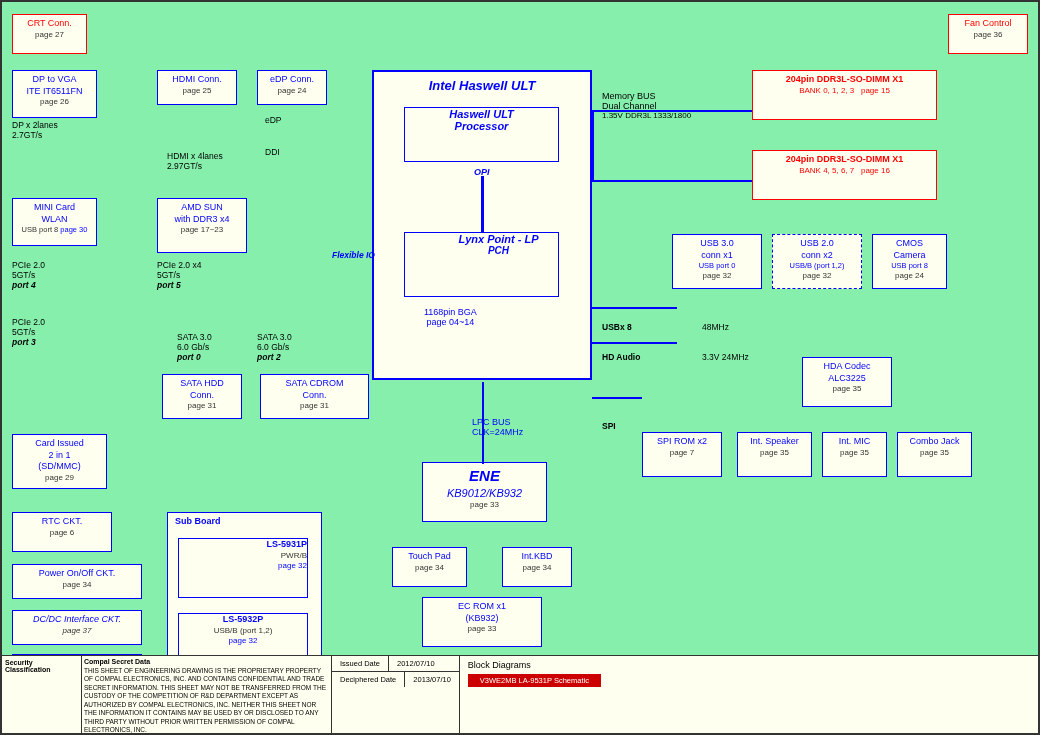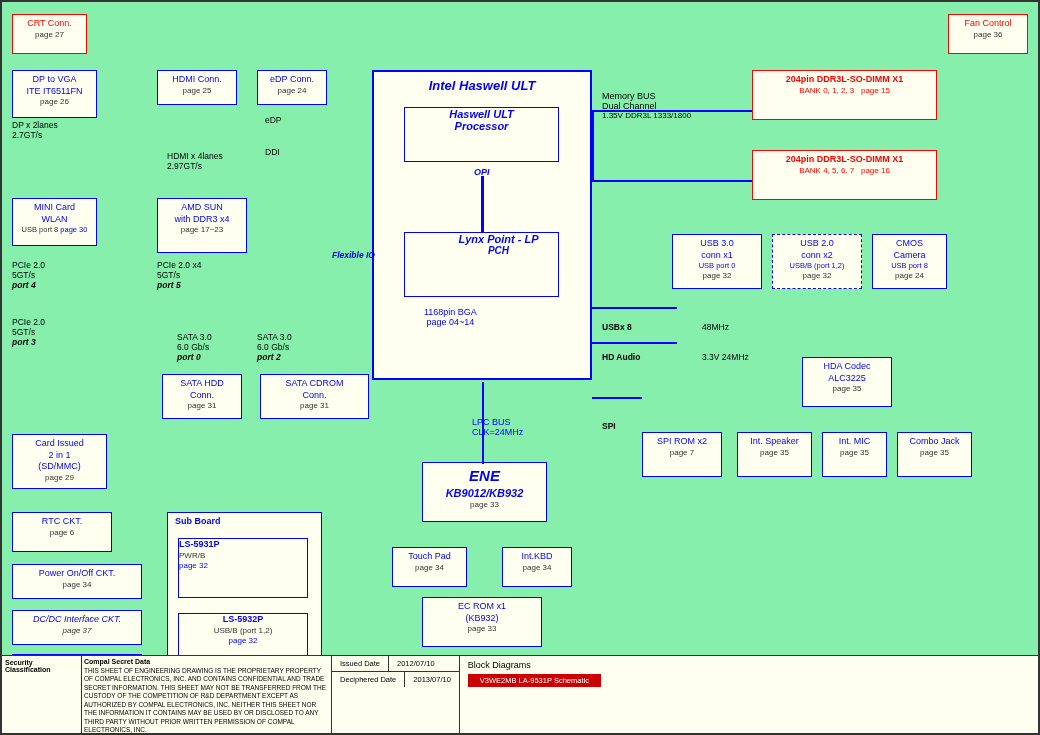--- a/index.html
+++ b/index.html
@@ -245,21 +245,21 @@
 
   <div class="block blue-border" style="left:895px; top:430px; width:75px; height:45px;">
     <div>Combo Jack</div>
     <div class="page-ref">page 35</div>
   </div>
 
   <div class="label" style="left:470px; top:415px; color:blue; font-size:9px;">LPC BUS<br>CLK=24MHz</div>
 
   <div class="block blue-border" style="left:420px; top:460px; width:125px; height:60px;">
     <div style="font-style:italic; font-weight:bold; font-size:15px;">ENE</div>
-    <div style="font-style:italic; font-weight:bold; font-size:11px;">KB9012/KB932</div>
+    <div style="font-style:italic; font-weight:normal; font-size:11px;">KB9012/KB932</div>
     <div class="page-ref">page 33</div>
   </div>
 
   <div class="block blue-border" style="left:390px; top:545px; width:75px; height:40px;">
     <div>Touch Pad</div>
     <div class="page-ref">page 34</div>
   </div>
 
   <div class="block blue-border" style="left:500px; top:545px; width:70px; height:40px;">
     <div>Int.KBD</div>
@@ -288,21 +288,21 @@
   </div>
 
   <div class="block blue-border" style="left:10px; top:652px; width:130px; height:35px;">
     <div>Power Circuit DC/DC</div>
     <div class="page-ref">page 38~39</div>
   </div>
 
   <div class="block blue-border" style="left:165px; top:510px; width:155px; height:175px;">
     <div style="text-align:left; padding-left:4px; font-weight:bold; color:blue;">Sub Board</div>
 
-    <div style="position:absolute; left:10px; top:25px; width:130px; height:60px; border:1.5px solid blue; background:#fffff0; text-align:left;">
+    <div style="position:absolute; left:10px; top:25px; width:130px; height:60px; border:1.5px solid blue; background:#fffff0; text-align:right;">
       <div style="font-weight:bold; color:blue;">LS-5931P</div>
       <div style="font-size:8px; color:#333;">PWR/B</div>
       <div style="font-size:8px; color:blue;">page 32</div>
     </div>
 
     <div style="position:absolute; left:10px; top:100px; width:130px; height:65px; border:1.5px solid blue; background:#fffff0; text-align:center;">
       <div style="font-weight:bold; color:blue;">LS-5932P</div>
       <div style="font-size:8px; color:#333;">USB/B (port 1,2)</div>
       <div style="font-size:8px; color:blue;">page 32</div>
     </div>

